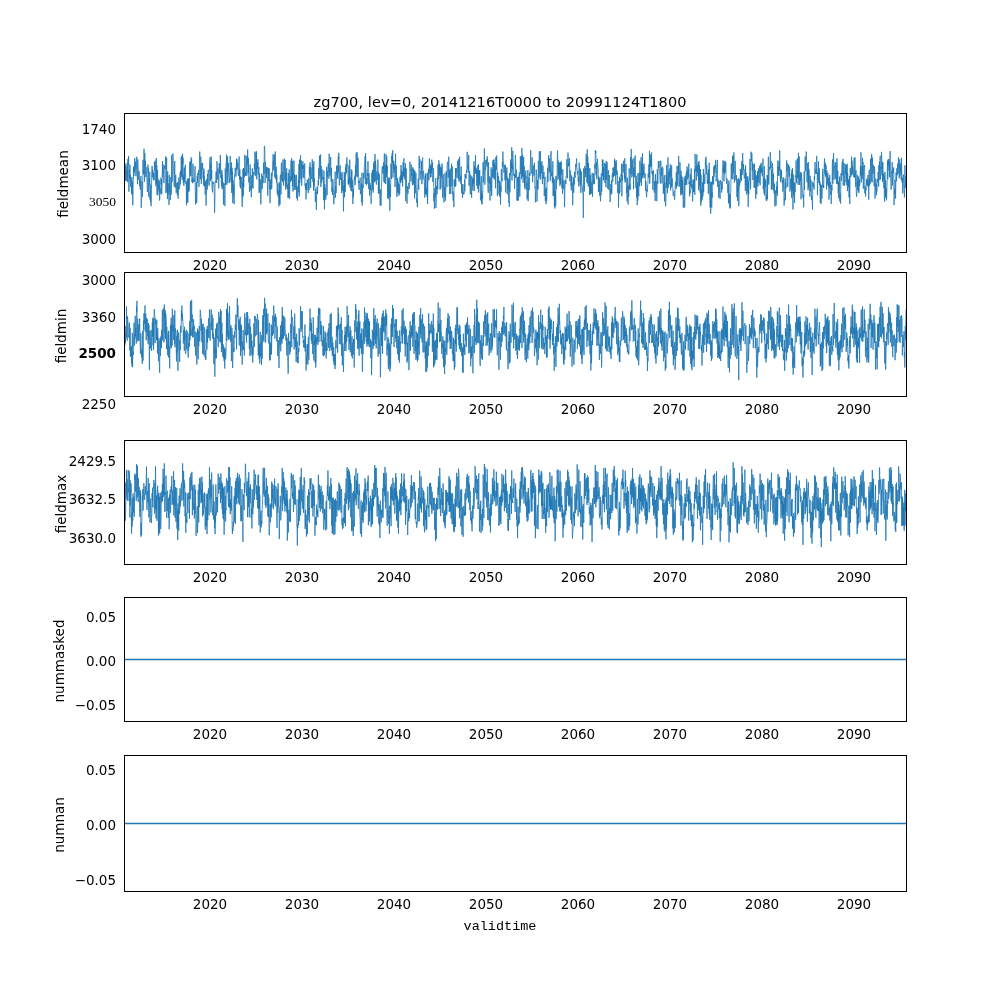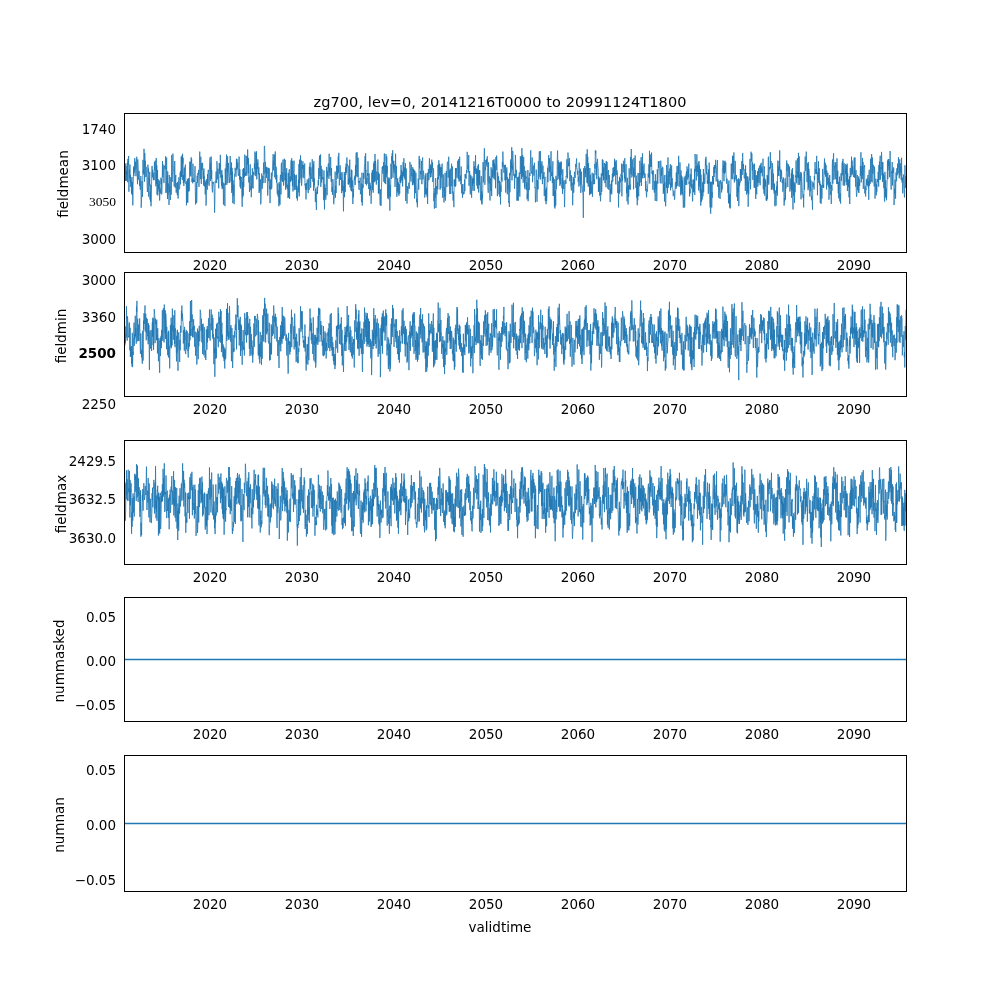--- a/index.html
+++ b/index.html
@@ -163,15 +163,15 @@
   <div class="ytick" style="left:23px; top:872px; width:93px;">−0.05</div>
   <div class="xtick" style="left:182px; top:896px; width:56px;">2020</div>
   <div class="xtick" style="left:274px; top:896px; width:56px;">2030</div>
   <div class="xtick" style="left:366px; top:896px; width:56px;">2040</div>
   <div class="xtick" style="left:458px; top:896px; width:56px;">2050</div>
   <div class="xtick" style="left:550px; top:896px; width:56px;">2060</div>
   <div class="xtick" style="left:642px; top:896px; width:56px;">2070</div>
   <div class="xtick" style="left:734px; top:896px; width:56px;">2080</div>
   <div class="xtick" style="left:826px; top:896px; width:56px;">2090</div>
 
-  <div class="xlabel-main" style="top:919px;">validtime</div>
+  <div class="xlabel-main" style="top:919px;font-family:Liberation Mono, monospace;">validtime</div>
 
 </div>
 
 </body></html>

